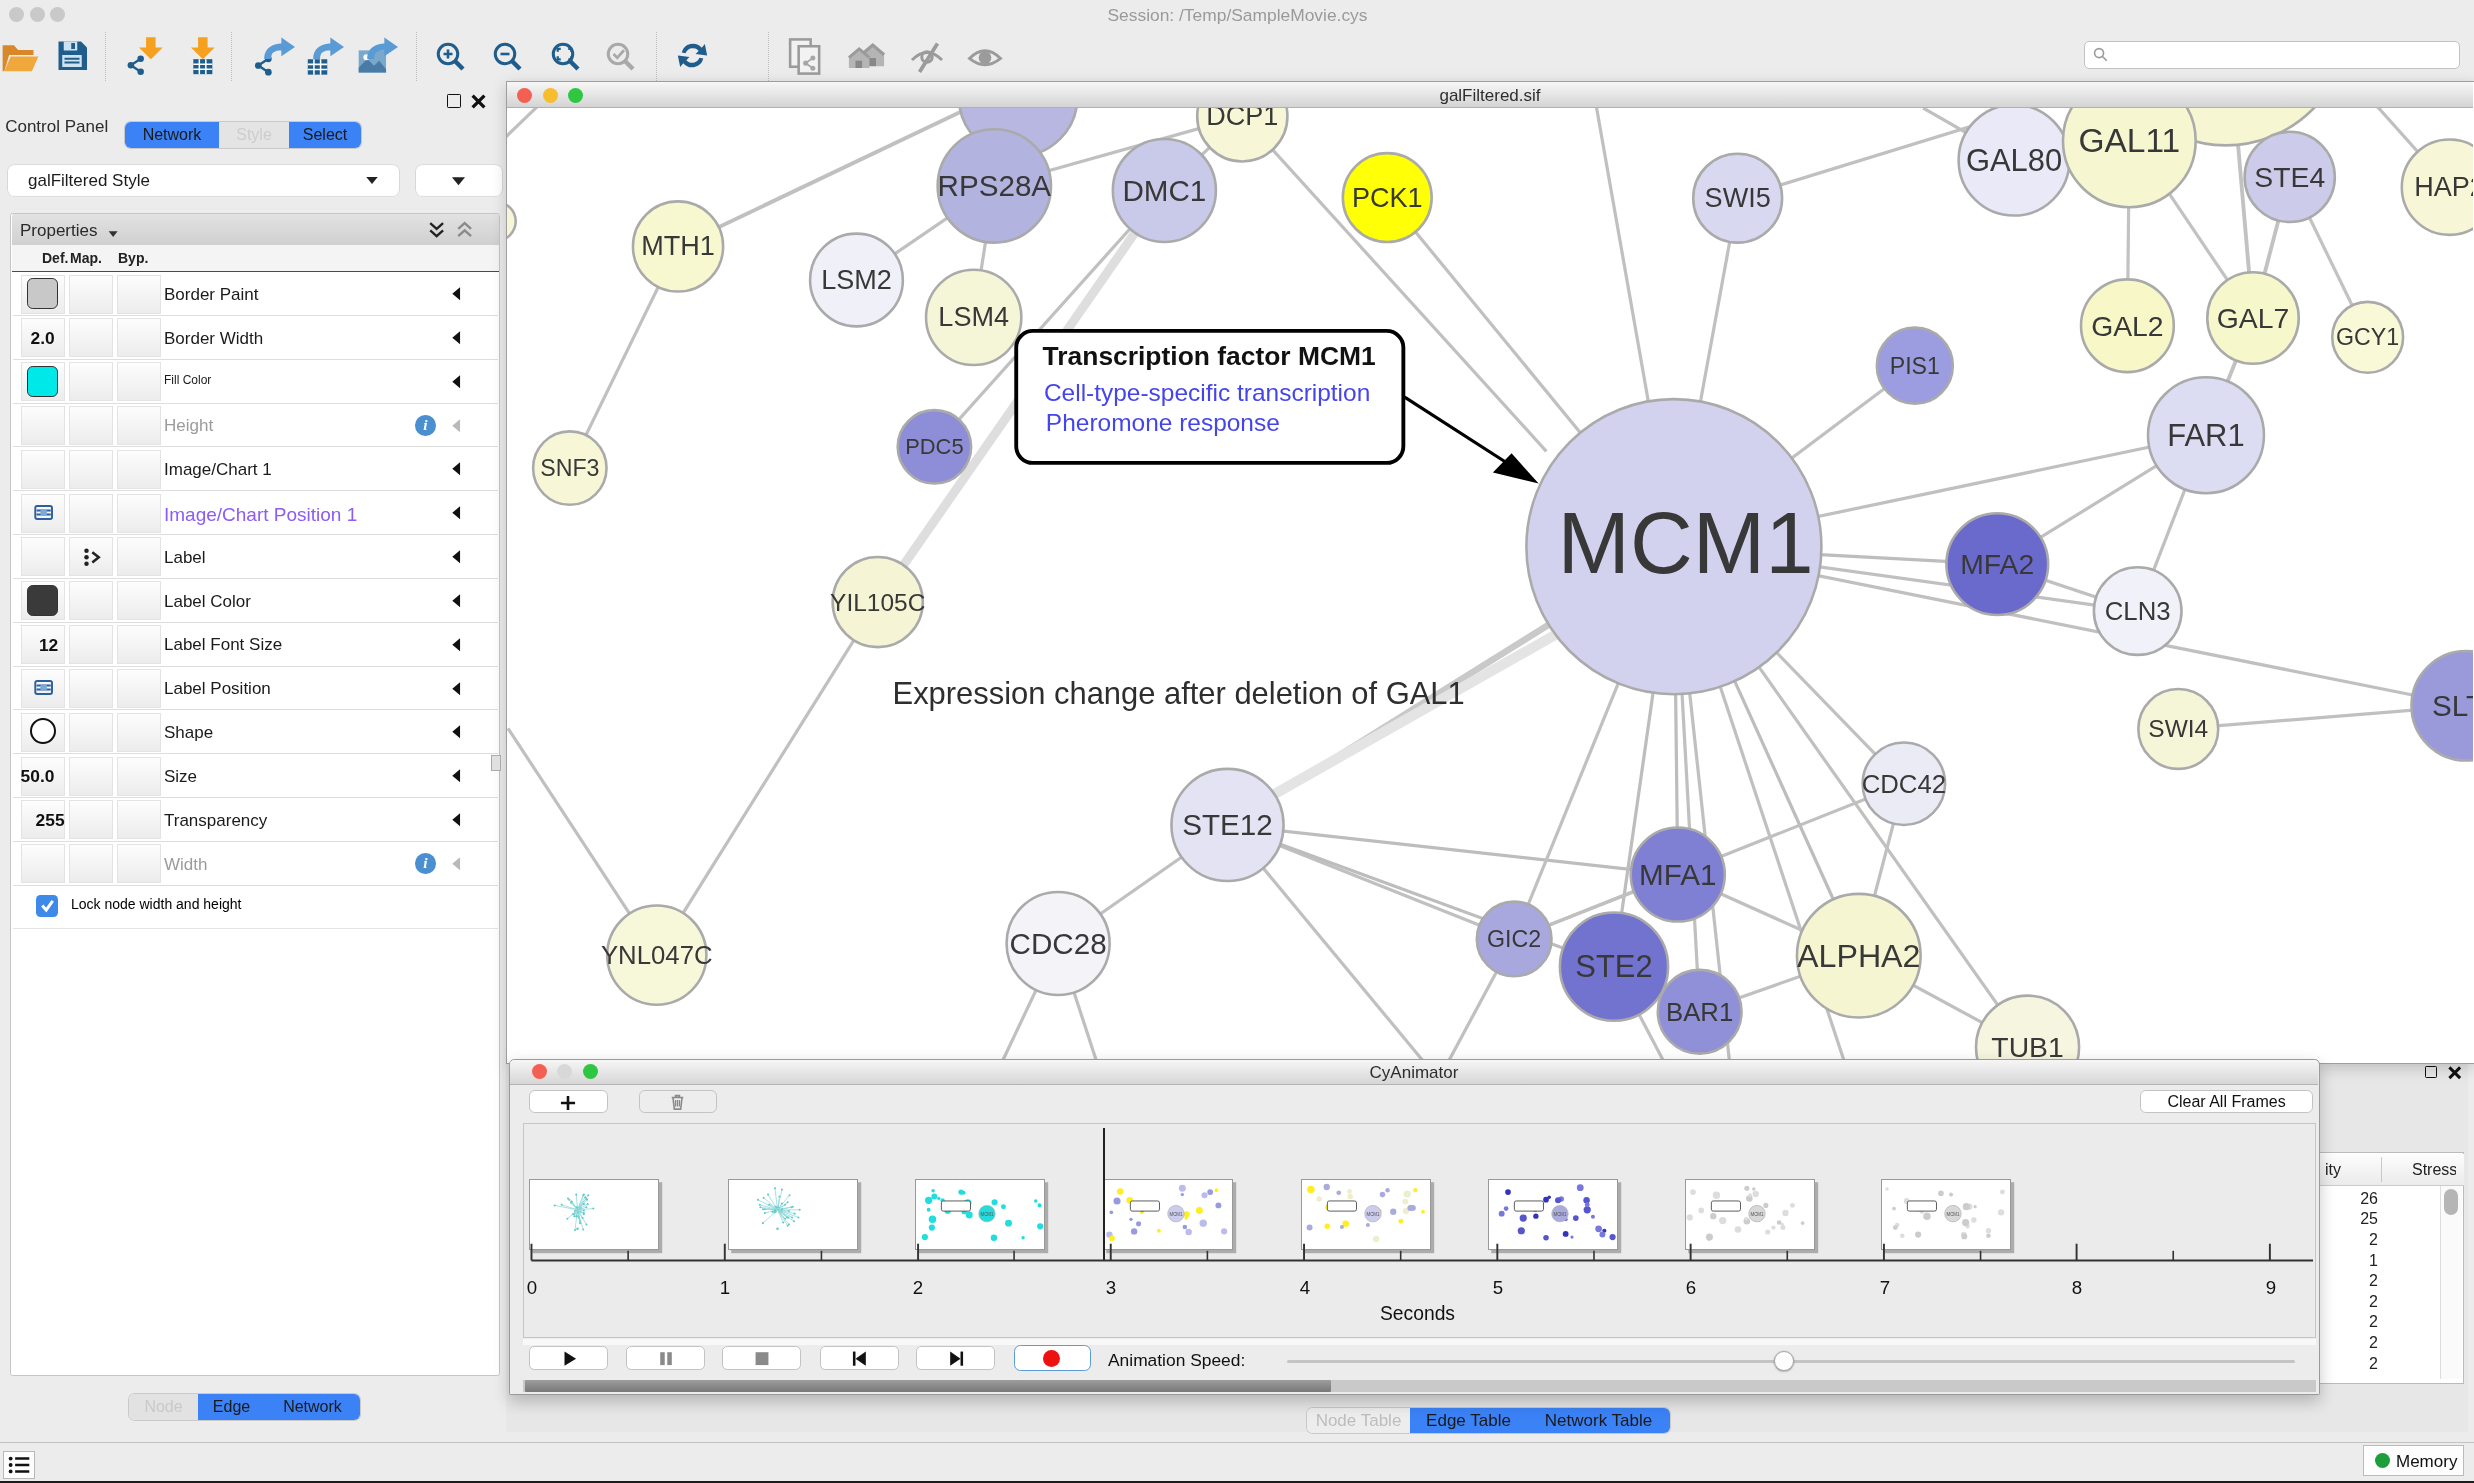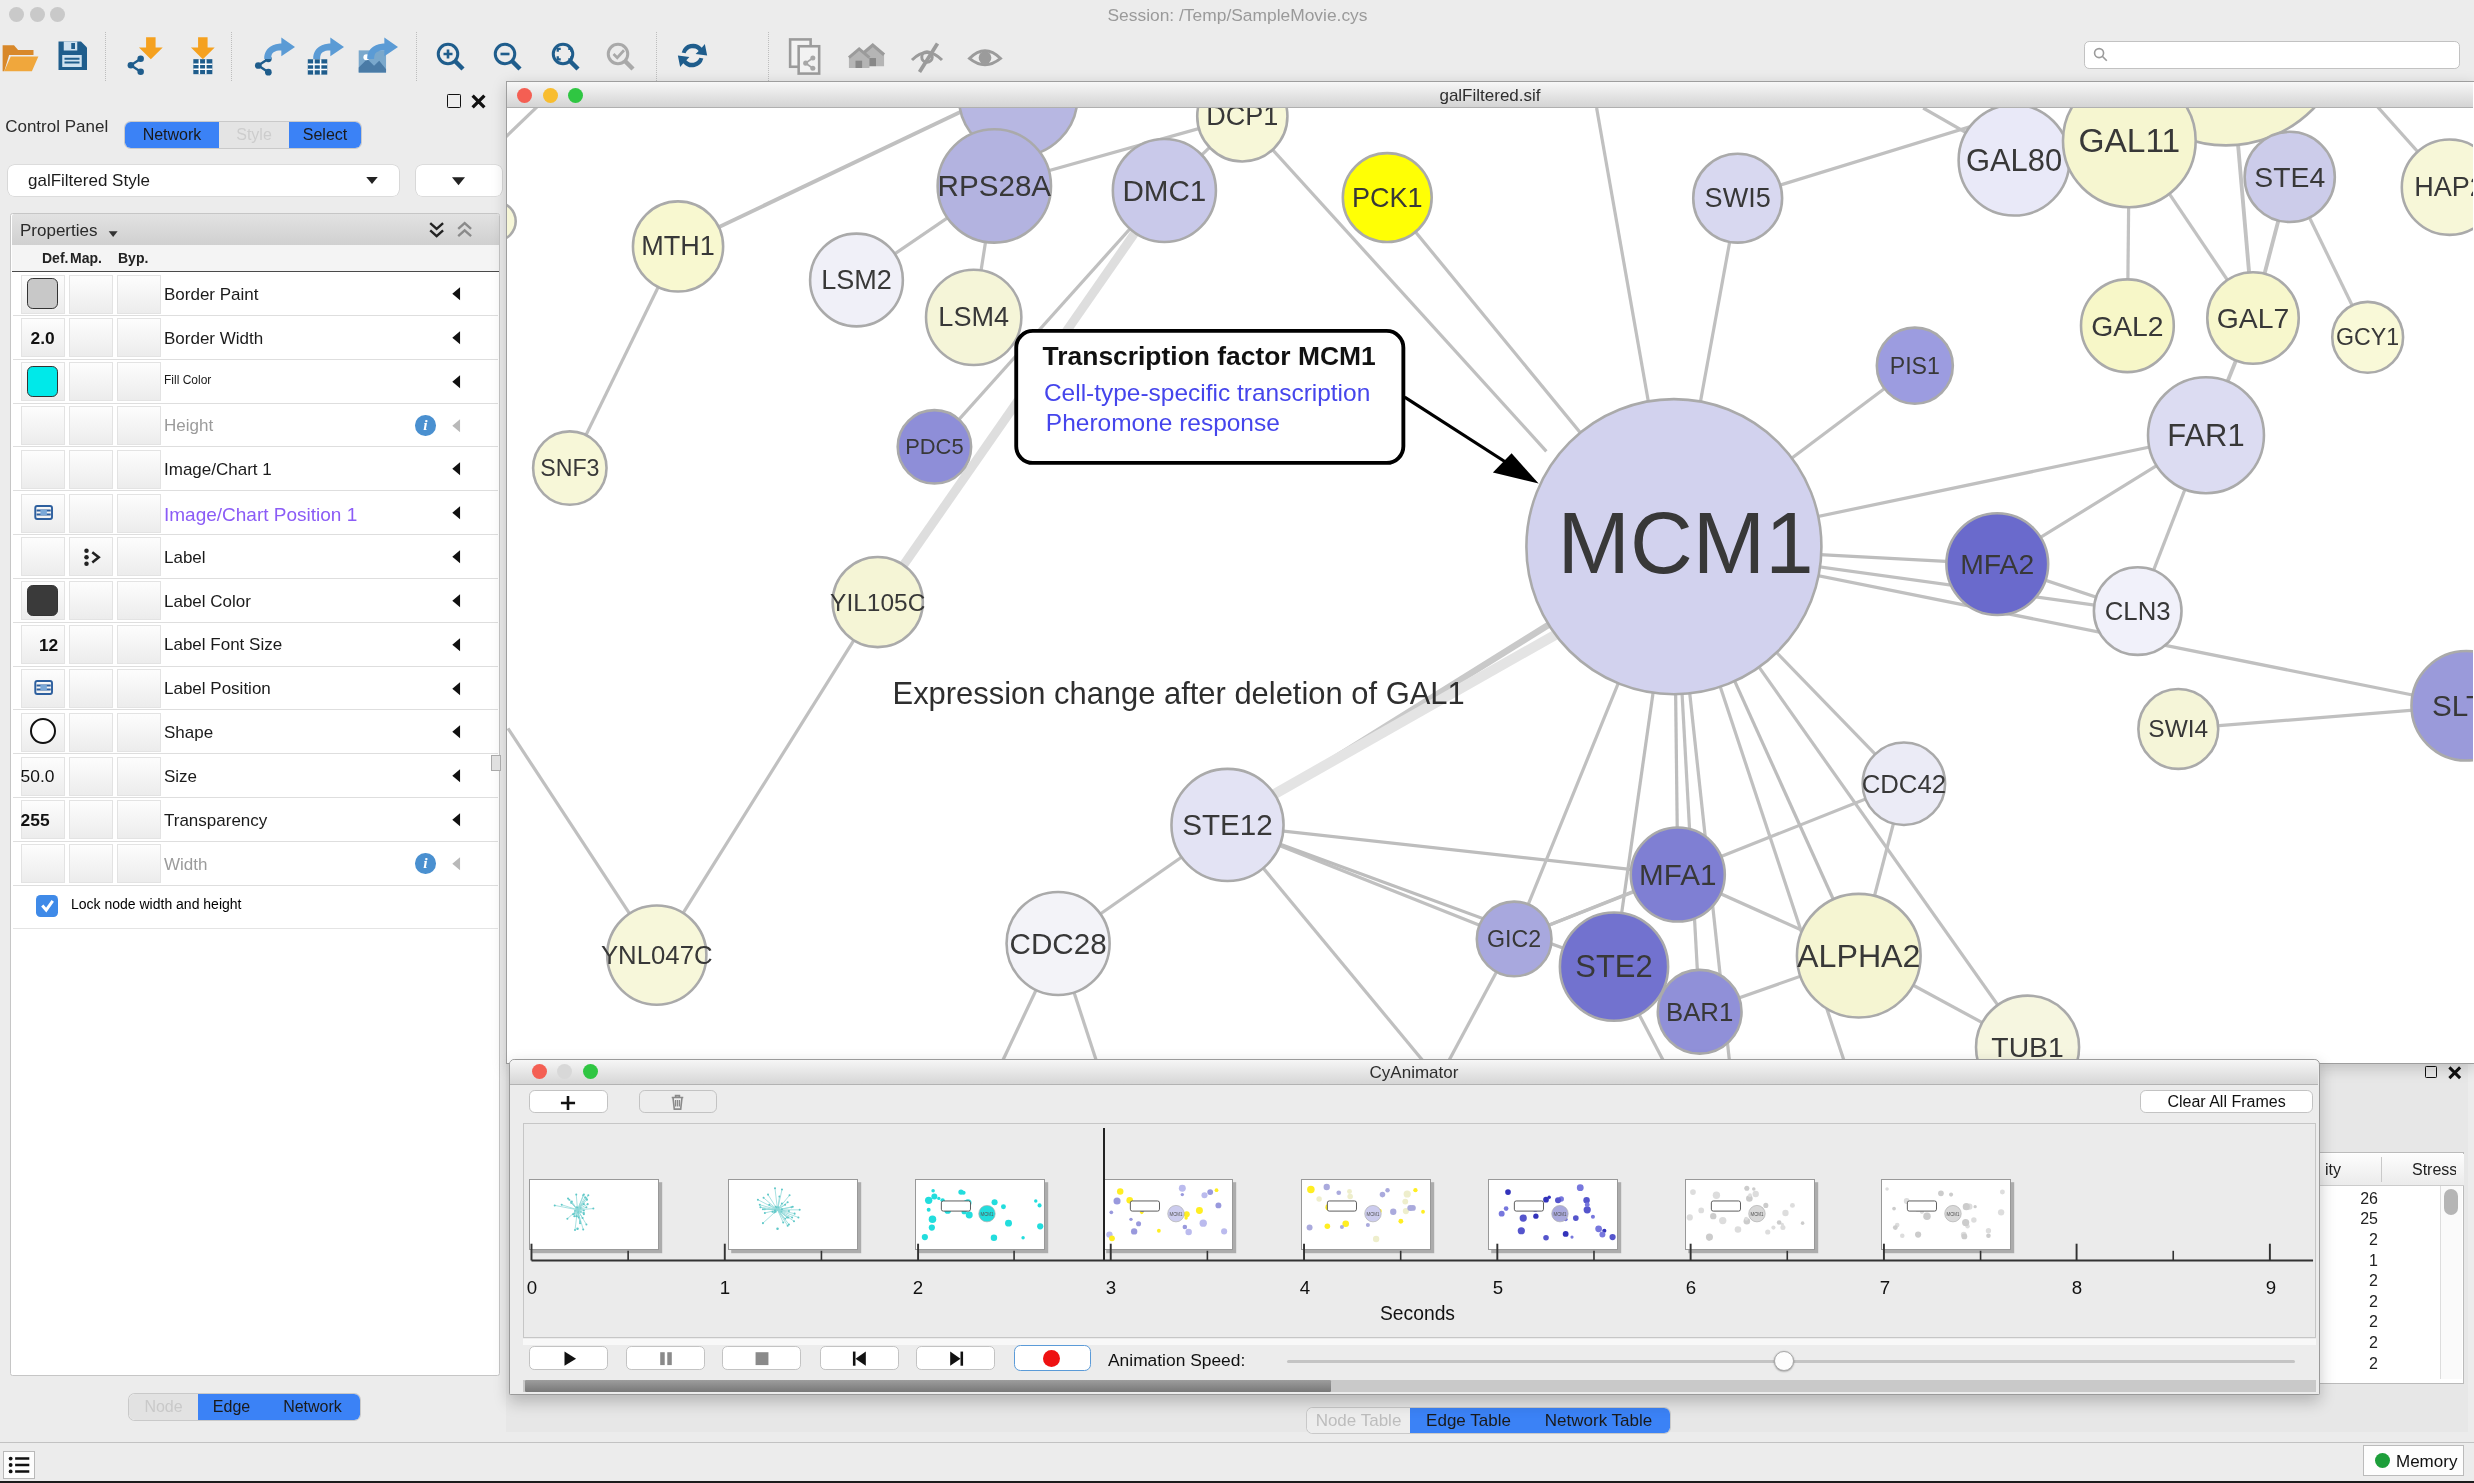--- a/index.html
+++ b/index.html
@@ -291,30 +291,30 @@
     </svg>
     <div class="abs" style="left:30px;top:718px;width:26px;height:26px;border:2.6px solid #111;border-radius:50%;background:#fff;"></div>
     <div class="abs" style="left:13px;top:754px;width:485px;height:44px;border-bottom:1.3px solid #dedede;"></div>
     <div class="abs" style="left:20.6px;top:757px;width:44px;height:39px;background:linear-gradient(#fdfdfd,#ececec);border:0.6px solid #e3e3e3;"></div>
     <div class="abs" style="left:69px;top:757px;width:44px;height:39px;background:linear-gradient(#fdfdfd,#ececec);border:0.6px solid #e3e3e3;"></div>
     <div class="abs" style="left:117px;top:757px;width:44px;height:39px;background:linear-gradient(#fdfdfd,#ececec);border:0.6px solid #e3e3e3;"></div>
     <div class="abs" style="left:164px;top:767px;font-size:17px;color:#1b1b1b;">Size</div>
     <svg class="abs" style="left:451px;top:768px" width="9.7" height="15.5" viewBox="0 0 15 24">
       <path d="M14 2v20L2 12z" fill="#111"></path>
     </svg>
-    <div class="abs" style="left:20.6px;top:766px;width:28px;text-align:center;font-size:17.4px;font-weight:normal;color:#111;">50.0</div>
+    <div class="abs" style="left:20.6px;top:766px;width:28px;text-align:center;font-size:17.4px;font-weight:bold;color:#111;">50.0</div>
     <div class="abs" style="left:13px;top:798px;width:485px;height:44px;border-bottom:1.3px solid #dedede;"></div>
     <div class="abs" style="left:20.6px;top:800px;width:44px;height:39px;background:linear-gradient(#fdfdfd,#ececec);border:0.6px solid #e3e3e3;"></div>
     <div class="abs" style="left:69px;top:800px;width:44px;height:39px;background:linear-gradient(#fdfdfd,#ececec);border:0.6px solid #e3e3e3;"></div>
     <div class="abs" style="left:117px;top:800px;width:44px;height:39px;background:linear-gradient(#fdfdfd,#ececec);border:0.6px solid #e3e3e3;"></div>
     <div class="abs" style="left:164px;top:811px;font-size:17px;color:#1b1b1b;">Transparency</div>
     <svg class="abs" style="left:451px;top:812px" width="9.7" height="15.5" viewBox="0 0 15 24">
       <path d="M14 2v20L2 12z" fill="#111"></path>
     </svg>
-    <div class="abs" style="left:20.6px;top:810px;width:44px;text-align:left;font-size:17.4px;font-weight:bold;color:#111;">255</div>
+    <div class="abs" style="left:20.6px;top:810px;width:44px;text-align:right;font-size:17.4px;font-weight:bold;color:#111;">255</div>
     <div class="abs" style="left:13px;top:842px;width:485px;height:44px;border-bottom:1.3px solid #dedede;"></div>
     <div class="abs" style="left:20.6px;top:844px;width:44px;height:39px;background:linear-gradient(#fdfdfd,#ececec);border:0.6px solid #e3e3e3;"></div>
     <div class="abs" style="left:69px;top:844px;width:44px;height:39px;background:linear-gradient(#fdfdfd,#ececec);border:0.6px solid #e3e3e3;"></div>
     <div class="abs" style="left:117px;top:844px;width:44px;height:39px;background:linear-gradient(#fdfdfd,#ececec);border:0.6px solid #e3e3e3;"></div>
     <div class="abs" style="left:164px;top:855px;font-size:17px;color:#9b9b9b;">Width</div>
     <svg class="abs" style="left:451px;top:856px" width="9.7" height="15.5" viewBox="0 0 15 24">
       <path d="M14 2v20L2 12z" fill="#b9b9b9"></path>
     </svg>
     <div class="abs" style="left:415px;top:853px;width:20.6px;height:20.6px;border-radius:50%;background:#4a90d0;color:#fff;font-size:15.5px;font-weight:bold;text-align:center;line-height:20.6px;font-family:'Liberation Serif',serif;font-style:italic;">i</div>
 <div class="abs" style="left:36px;top:895px;width:22px;height:22px;background:#3f8ae8;border-radius:4.5px;"></div>

